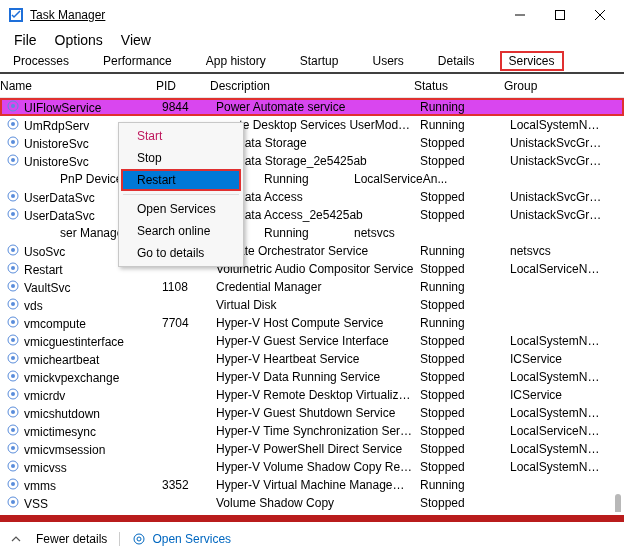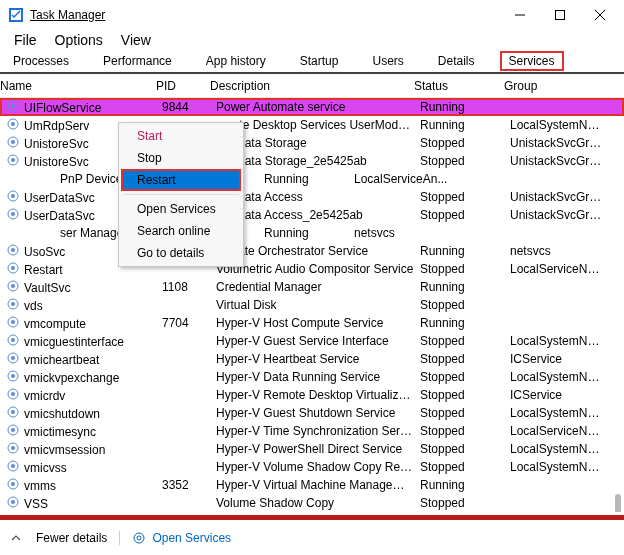--- a/index.html
+++ b/index.html
@@ -41,21 +41,21 @@
 
   
   .context-menu { position:absolute; left:118px; top:122px; width:126px; background:#f7f7f7; border:1px solid #c8c8c8; box-shadow:2px 2px 4px rgba(0,0,0,0.25); padding:2px; z-index:20; }
   .ctx-item { height:22px; display:flex; align-items:center; padding:0 16px; font-size:12px; }
   .ctx-item.disabled { color:#be185d; }
   .ctx-item.hover { background:#0078d7; color:#000000; }
   .ctx-item.hover-outline { outline:2px solid #e03030; outline-offset:-2px; }
   .ctx-sep { height:1px; background:#ddd; margin:3px 2px; }
 
   
-  .footer { position:absolute; bottom:0; left:0; right:0; height:40px; border-top:5px solid #b91c1c; display:flex; align-items:center; padding:0 10px; gap:10px; font-size:12px; }
+  .footer { position:absolute; bottom:0; left:0; right:0; height:40px; border-top:7px solid #b91c1c; display:flex; align-items:center; padding:0 10px; gap:10px; font-size:12px; }
   .footer .chev { width:12px; height:12px; display:inline-flex; align-items:center; justify-content:center; margin-right:4px; }
   .footer .divider { width:1px; height:14px; background:#ccc; margin:0 2px; }
   .footer .link { color:#0067c0; display:flex; align-items:center; gap:6px; }
   .footer .linkico { width:14px; height:14px; display:inline-flex; align-items:center; justify-content:center; }
 
   
   .scroll-ind { position:absolute; right:3px; top:420px; width:6px; height:30px; background:#b8b8b8; border-radius:3px; }
 </style>
 </head>
 <body>

